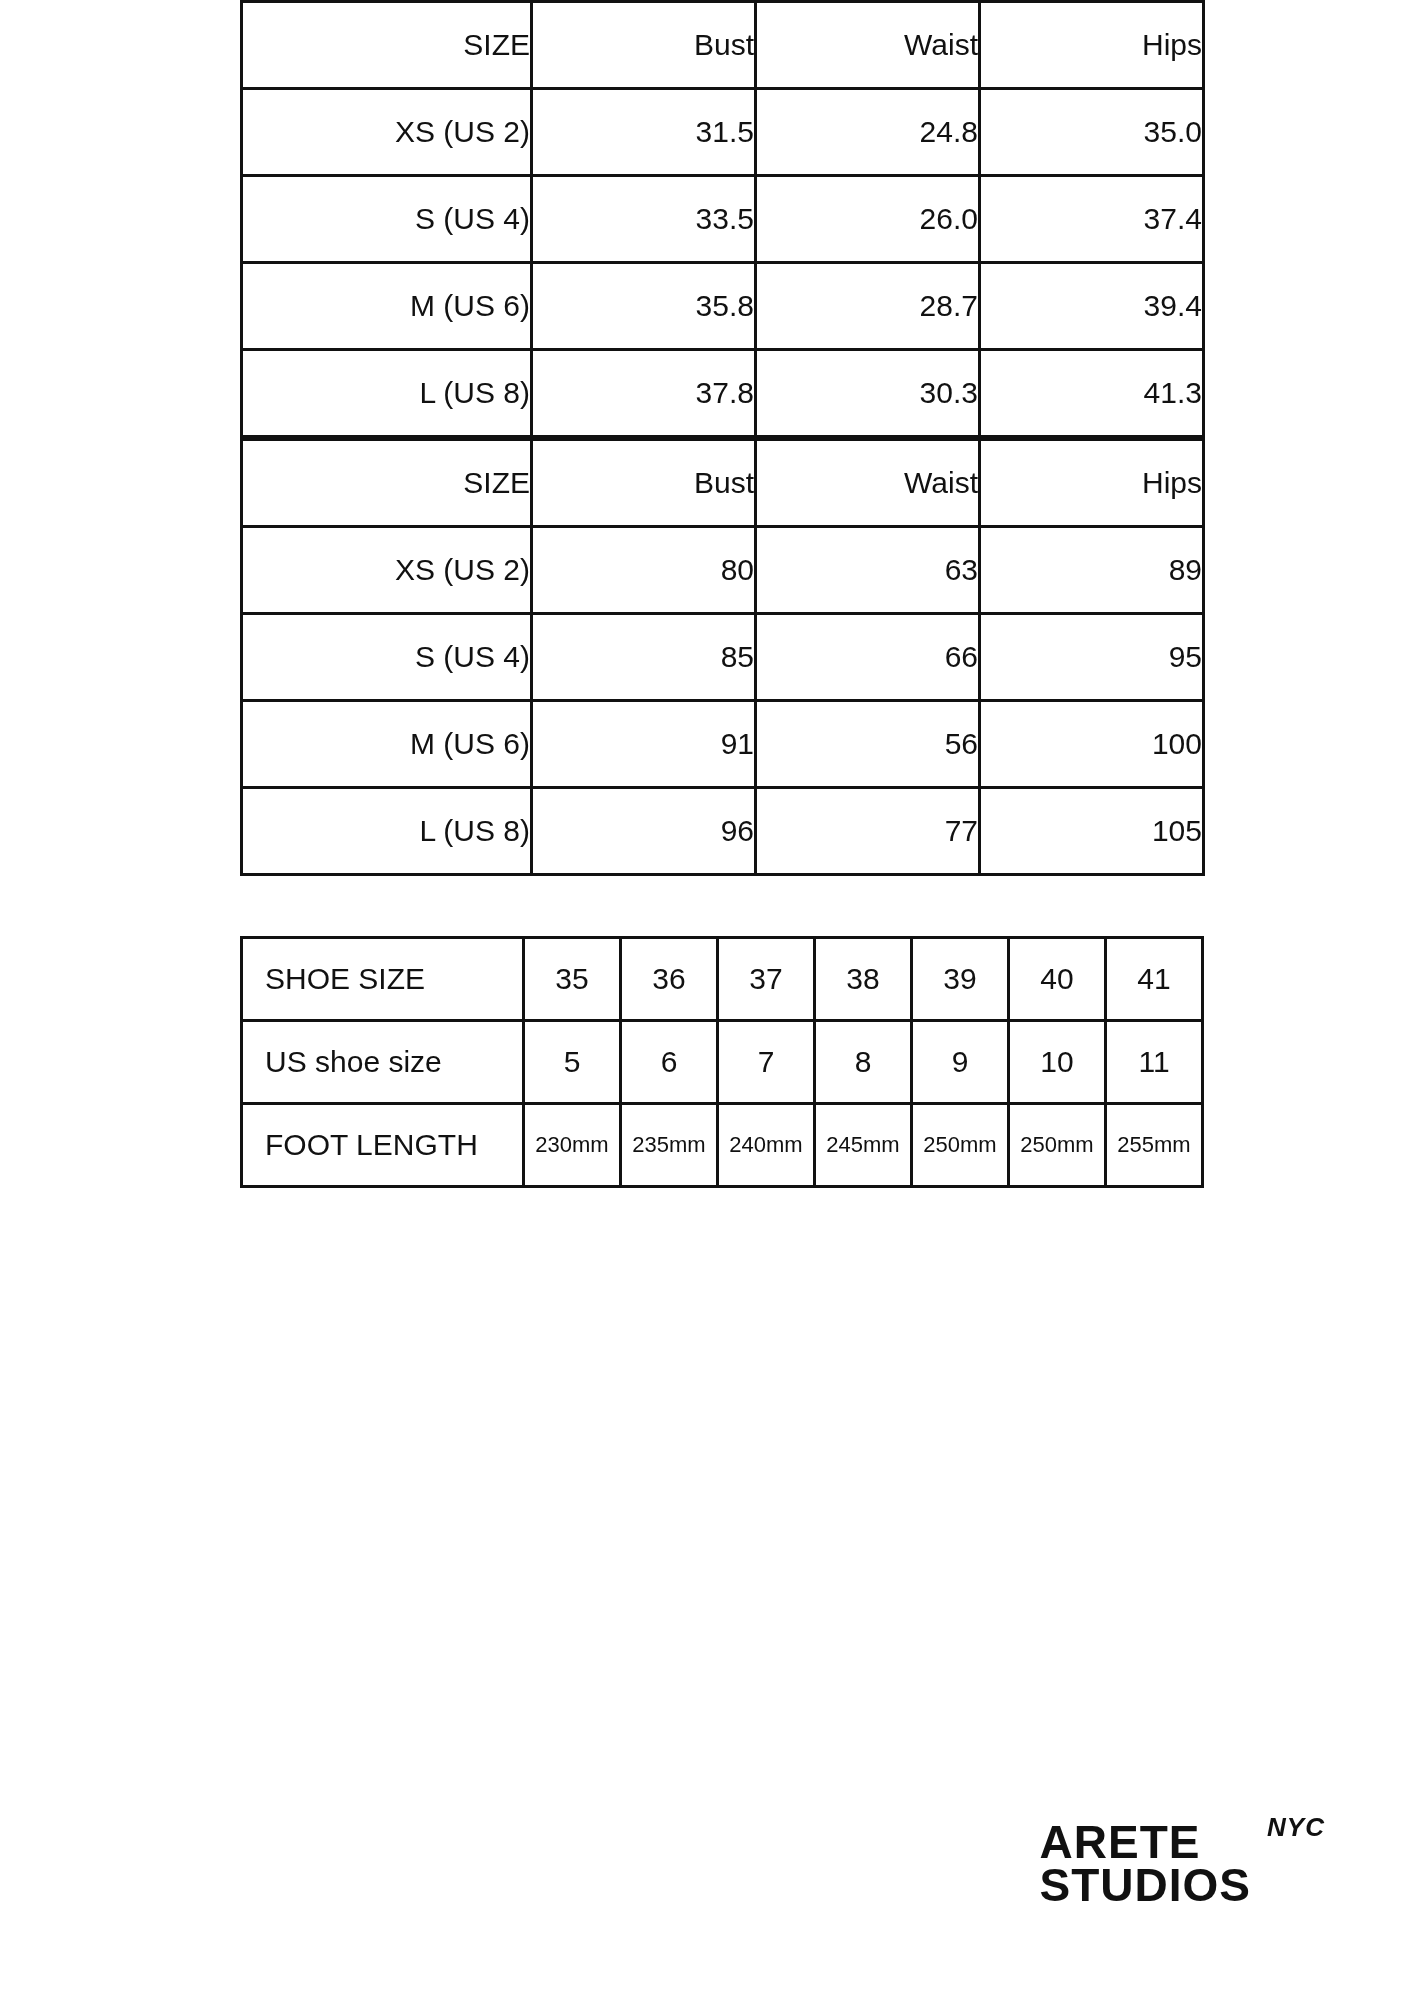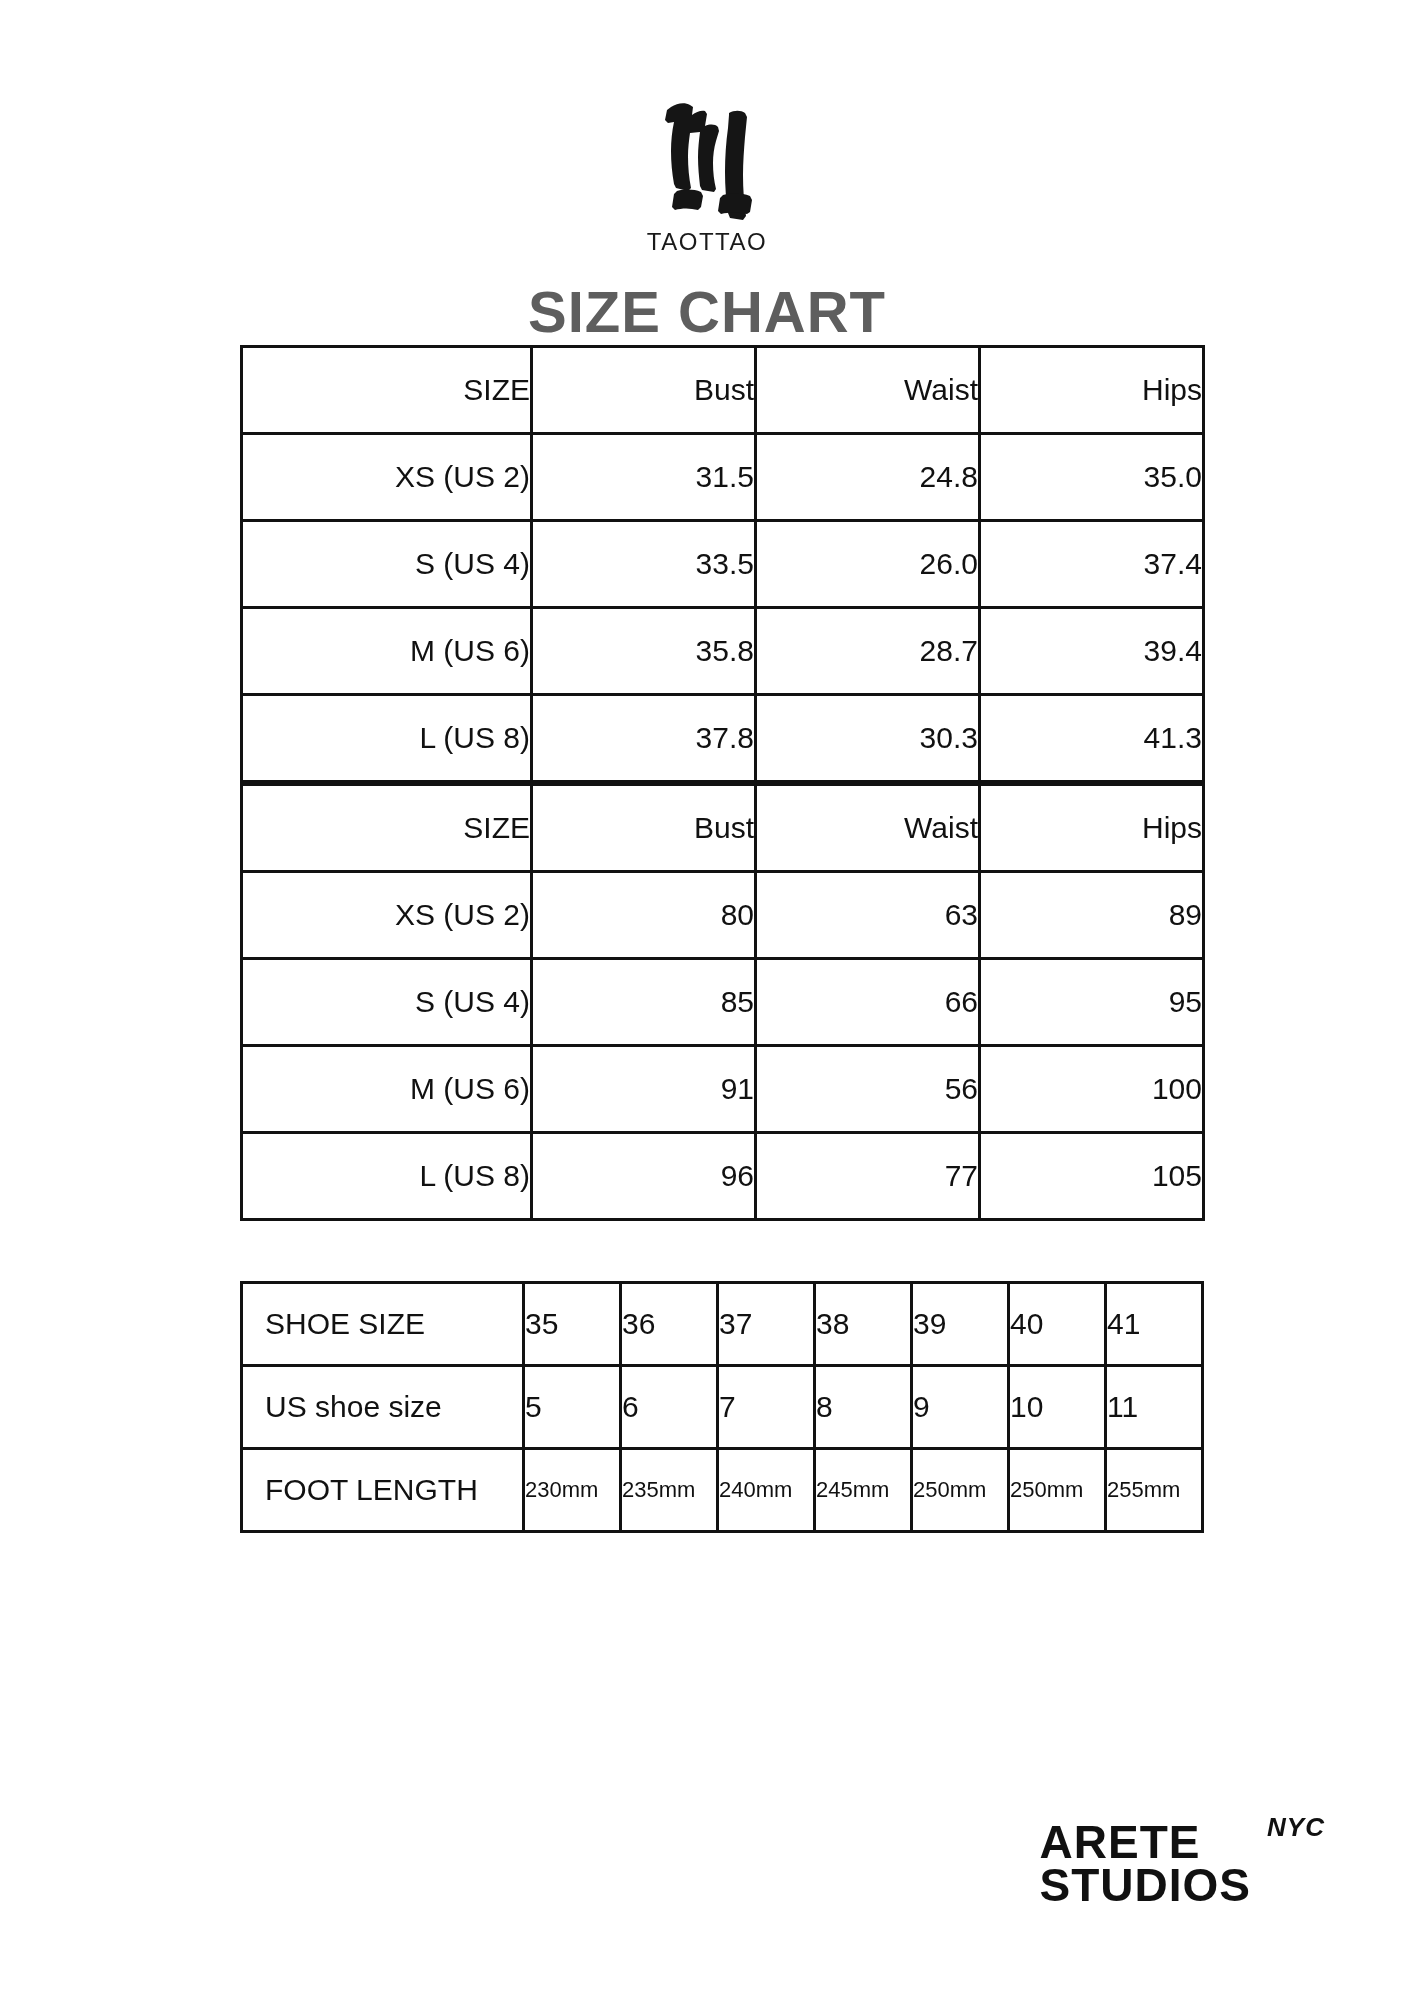--- a/index.html
+++ b/index.html
@@ -83,21 +83,21 @@
   .shoe-table {
     border-collapse: collapse;
     width: 962px;
     margin-left: 240px;
     margin-top: 60px;
     table-layout: fixed;
     border-radius: 23px;
   }
   .shoe-table td {
     border: 3px solid #111;
-    text-align: left;
+    text-align: center;
     font-size: 30px;
     color: #111;
     height: 80px;
     padding: 0;
   }
   .shoe-table td.label-cell {
     text-align: left;
     padding-left: 22px;
     font-size: 30px;
   }
@@ -136,33 +136,20 @@
     position: relative;
     display: inline-block;
     padding-right: 78px;
   }
 </style>
 </head>
 <body>
 
 <div class="page">
 
-  <div class="header">
-    <svg class="logo-mark" viewBox="0 0 140 125" xmlns="http://www.w3.org/2000/svg">
-      <g fill="#151515">
-        <path d="M34 12 c6 -4 14 -5 19 -2 l3 2 -1 8 c4 -3 9 -5 13 -4 l2 3 -2 12 c5 -2 10 -2 13 1 l1 4 -3 10 c-2 7 -3 14 -3 22 0 9 1 18 3 26 l-2 3 -12 -2 -2 -4 c-1 -9 -2 -19 -2 -29 0 -9 1 -17 2 -25 l-10 1 c-1 7 -2 15 -2 23 0 11 1 22 3 32 l-3 3 -12 -3 -2 -4 c-2 -11 -3 -22 -3 -33 0 -10 1 -20 3 -29 l-6 1 -3 -3 2 -10 z"></path>
-        <path d="M92 18 c5 -3 12 -3 16 0 l2 4 -2 20 c-1 12 -2 25 -2 38 0 14 1 28 3 41 l-3 4 -13 -2 -2 -5 c-2 -13 -3 -27 -3 -41 0 -15 1 -30 3 -44 l1 -13 z"></path>
-        <path d="M40 96 c8 -2 17 -2 24 1 l2 4 -2 11 -3 3 c-8 -2 -16 -2 -23 0 l-3 -3 2 -13 z"></path>
-        <path d="M86 100 c9 -2 19 -2 27 1 l2 4 -2 12 -3 2 c-9 -2 -18 -2 -26 0 l-3 -3 2 -13 z"></path>
-      </g>
-    </svg>
-
-    <div class="brand-name">TAOTTAO</div>
-    <div class="chart-title">SIZE CHART</div>
-  </div>
 
 
   <table class="measure-table">
     <colgroup>
       <col class="c-size">
         <col class="c-val">
         <col class="c-val">
         <col class="c-val">
     </colgroup>
     <tbody>

